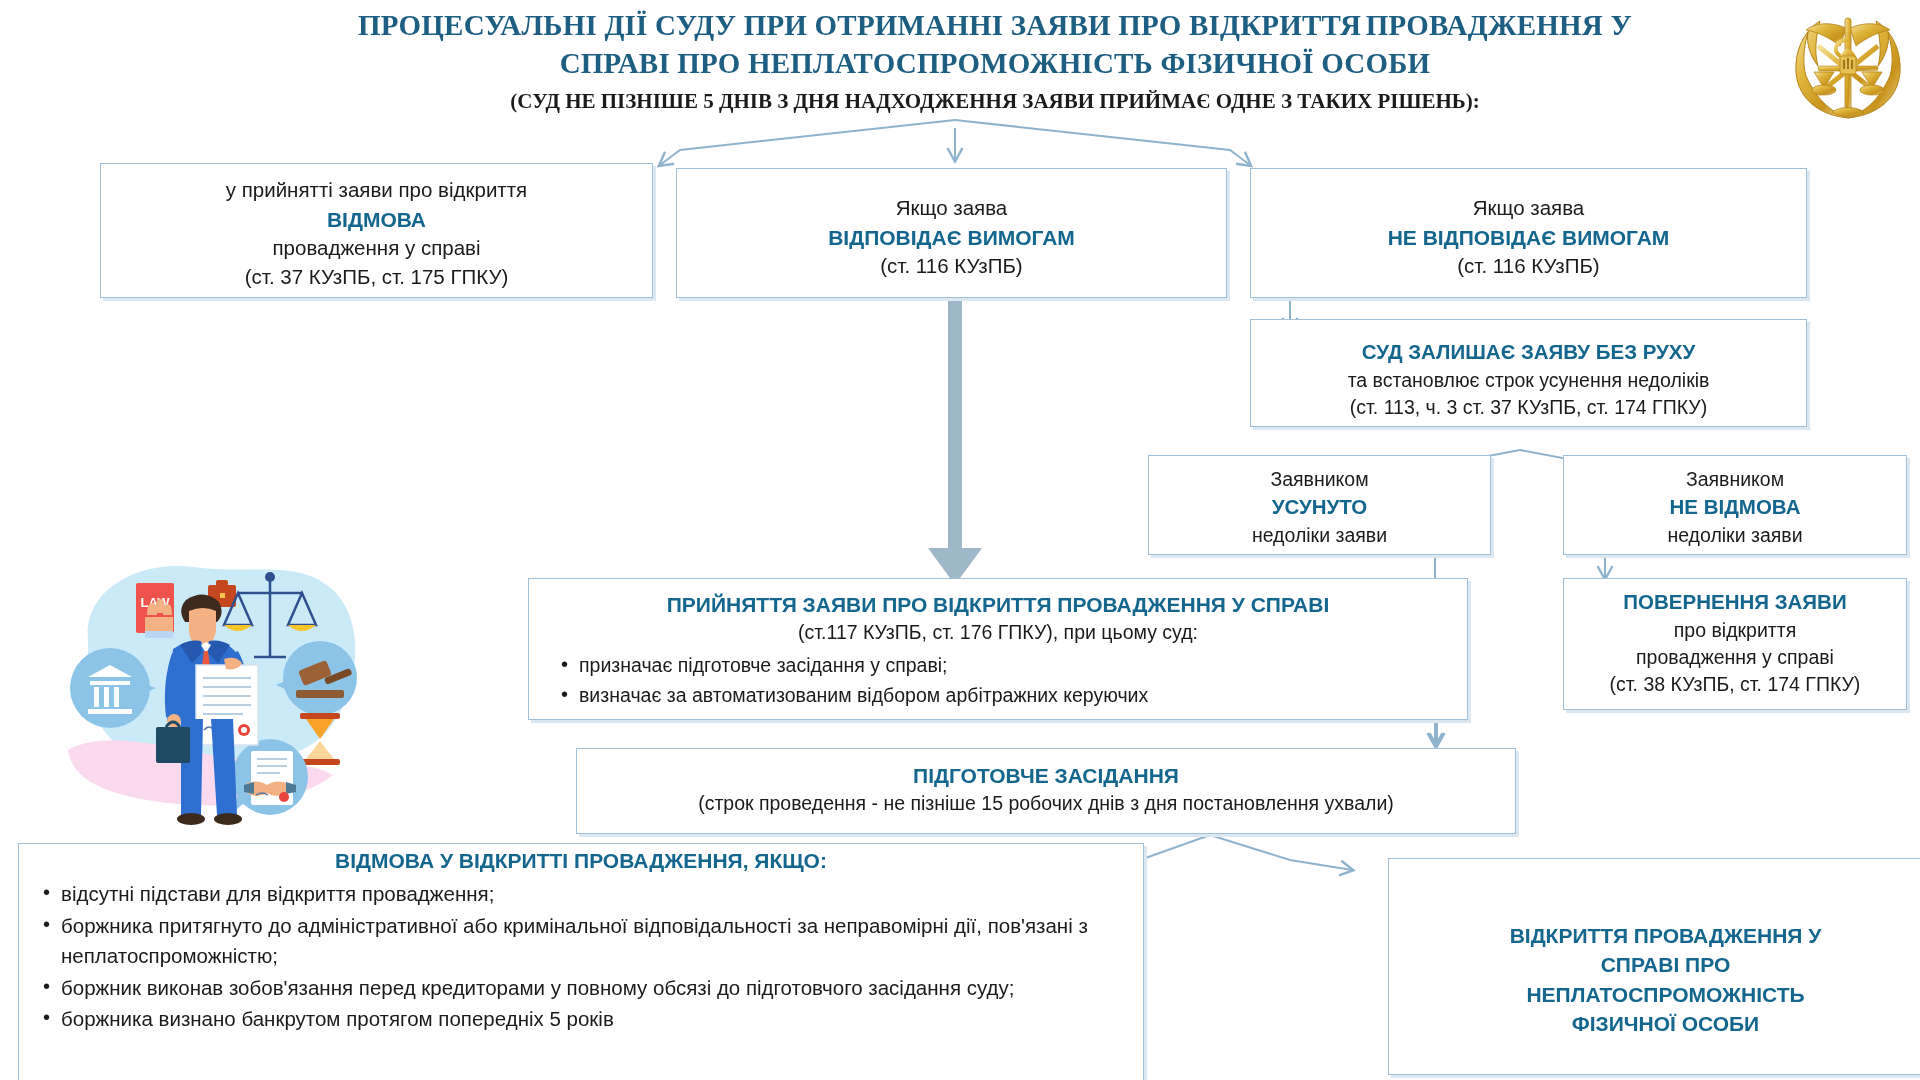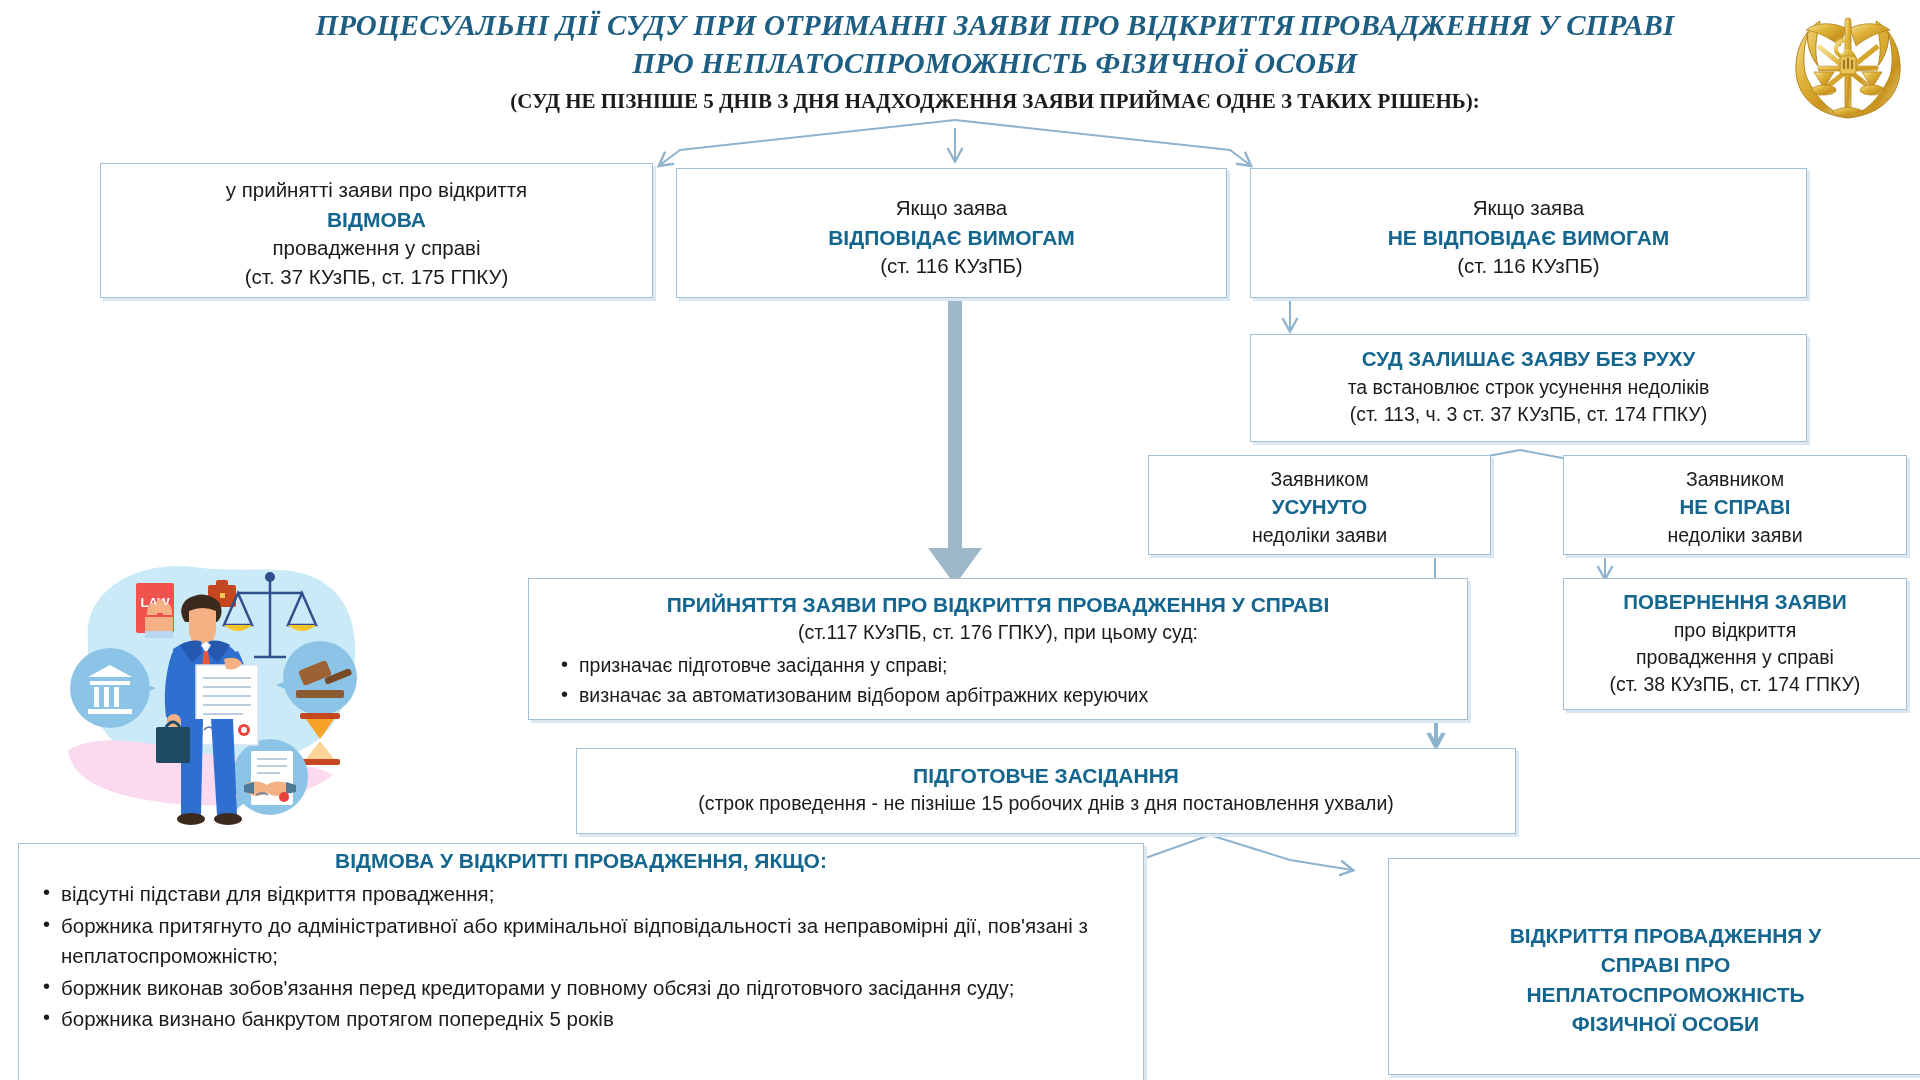--- a/index.html
+++ b/index.html
@@ -22,21 +22,20 @@
     left: 300px; top: 6px; width: 1390px;
     text-align: center;
   }
   .title-line {
     font-family: "Liberation Serif", "DejaVu Serif", serif;
     font-weight: bold;
     font-size: 29px;
     line-height: 38px;
     letter-spacing: 0.2px;
     color: #1d5e82;
-    font-style: italic;
   }
   .title-sub {
     font-family: "Liberation Serif", "DejaVu Serif", serif;
     font-weight: bold;
     font-size: 21px;
     line-height: 32px;
     color: #1b1b1b;
     margin-top: 3px;
     text-align: center;
   }
@@ -310,35 +309,35 @@
     <span class="ln f21 hl">ВІДПОВІДАЄ ВИМОГАМ</span>
     <span class="ln f20">(ст. 116 КУзПБ)</span>
   </div>
 
   <div class="box" style="left:1250px; top:168px; width:557px; height:130px; padding-top:25px;">
     <span class="ln f20">Якщо заява</span>
     <span class="ln f21 hl">НЕ ВІДПОВІДАЄ ВИМОГАМ</span>
     <span class="ln f20">(ст. 116 КУзПБ)</span>
   </div>
 
-  <div class="box" style="left:1250px; top:334px; width:557px; height:108px; padding-top:10px;">
+  <div class="box" style="left:1250px; top:319px; width:557px; height:108px; padding-top:18px;">
     <span class="ln f20 hl">СУД ЗАЛИШАЄ ЗАЯВУ БЕЗ РУХУ</span>
     <span class="ln f19">та встановлює строк усунення недоліків</span>
     <span class="ln f19">(ст. 113, ч. 3 ст. 37 КУзПБ, ст. 174 ГПКУ)</span>
   </div>
 
   <div class="box" style="left:1148px; top:455px; width:343px; height:100px; padding-top:10px;">
     <span class="ln f19">Заявником</span>
     <span class="ln f20 hl">УСУНУТО</span>
     <span class="ln f19">недоліки заяви</span>
   </div>
 
   <div class="box" style="left:1563px; top:455px; width:344px; height:100px; padding-top:10px;">
     <span class="ln f19">Заявником</span>
-    <span class="ln f20 hl">НЕ СПРАВІ</span>
+    <span class="ln f20 hl">НЕ ВІДМОВА</span>
     <span class="ln f19">недоліки заяви</span>
   </div>
 
   <div class="box" style="left:1563px; top:578px; width:344px; height:132px; padding-top:9px;">
     <span class="ln f20 hl">ПОВЕРНЕННЯ ЗАЯВИ</span>
     <span class="ln f19">про відкриття</span>
     <span class="ln f19">провадження у справі</span>
     <span class="ln f19">(ст. 38 КУзПБ, ст. 174 ГПКУ)</span>
   </div>
 

